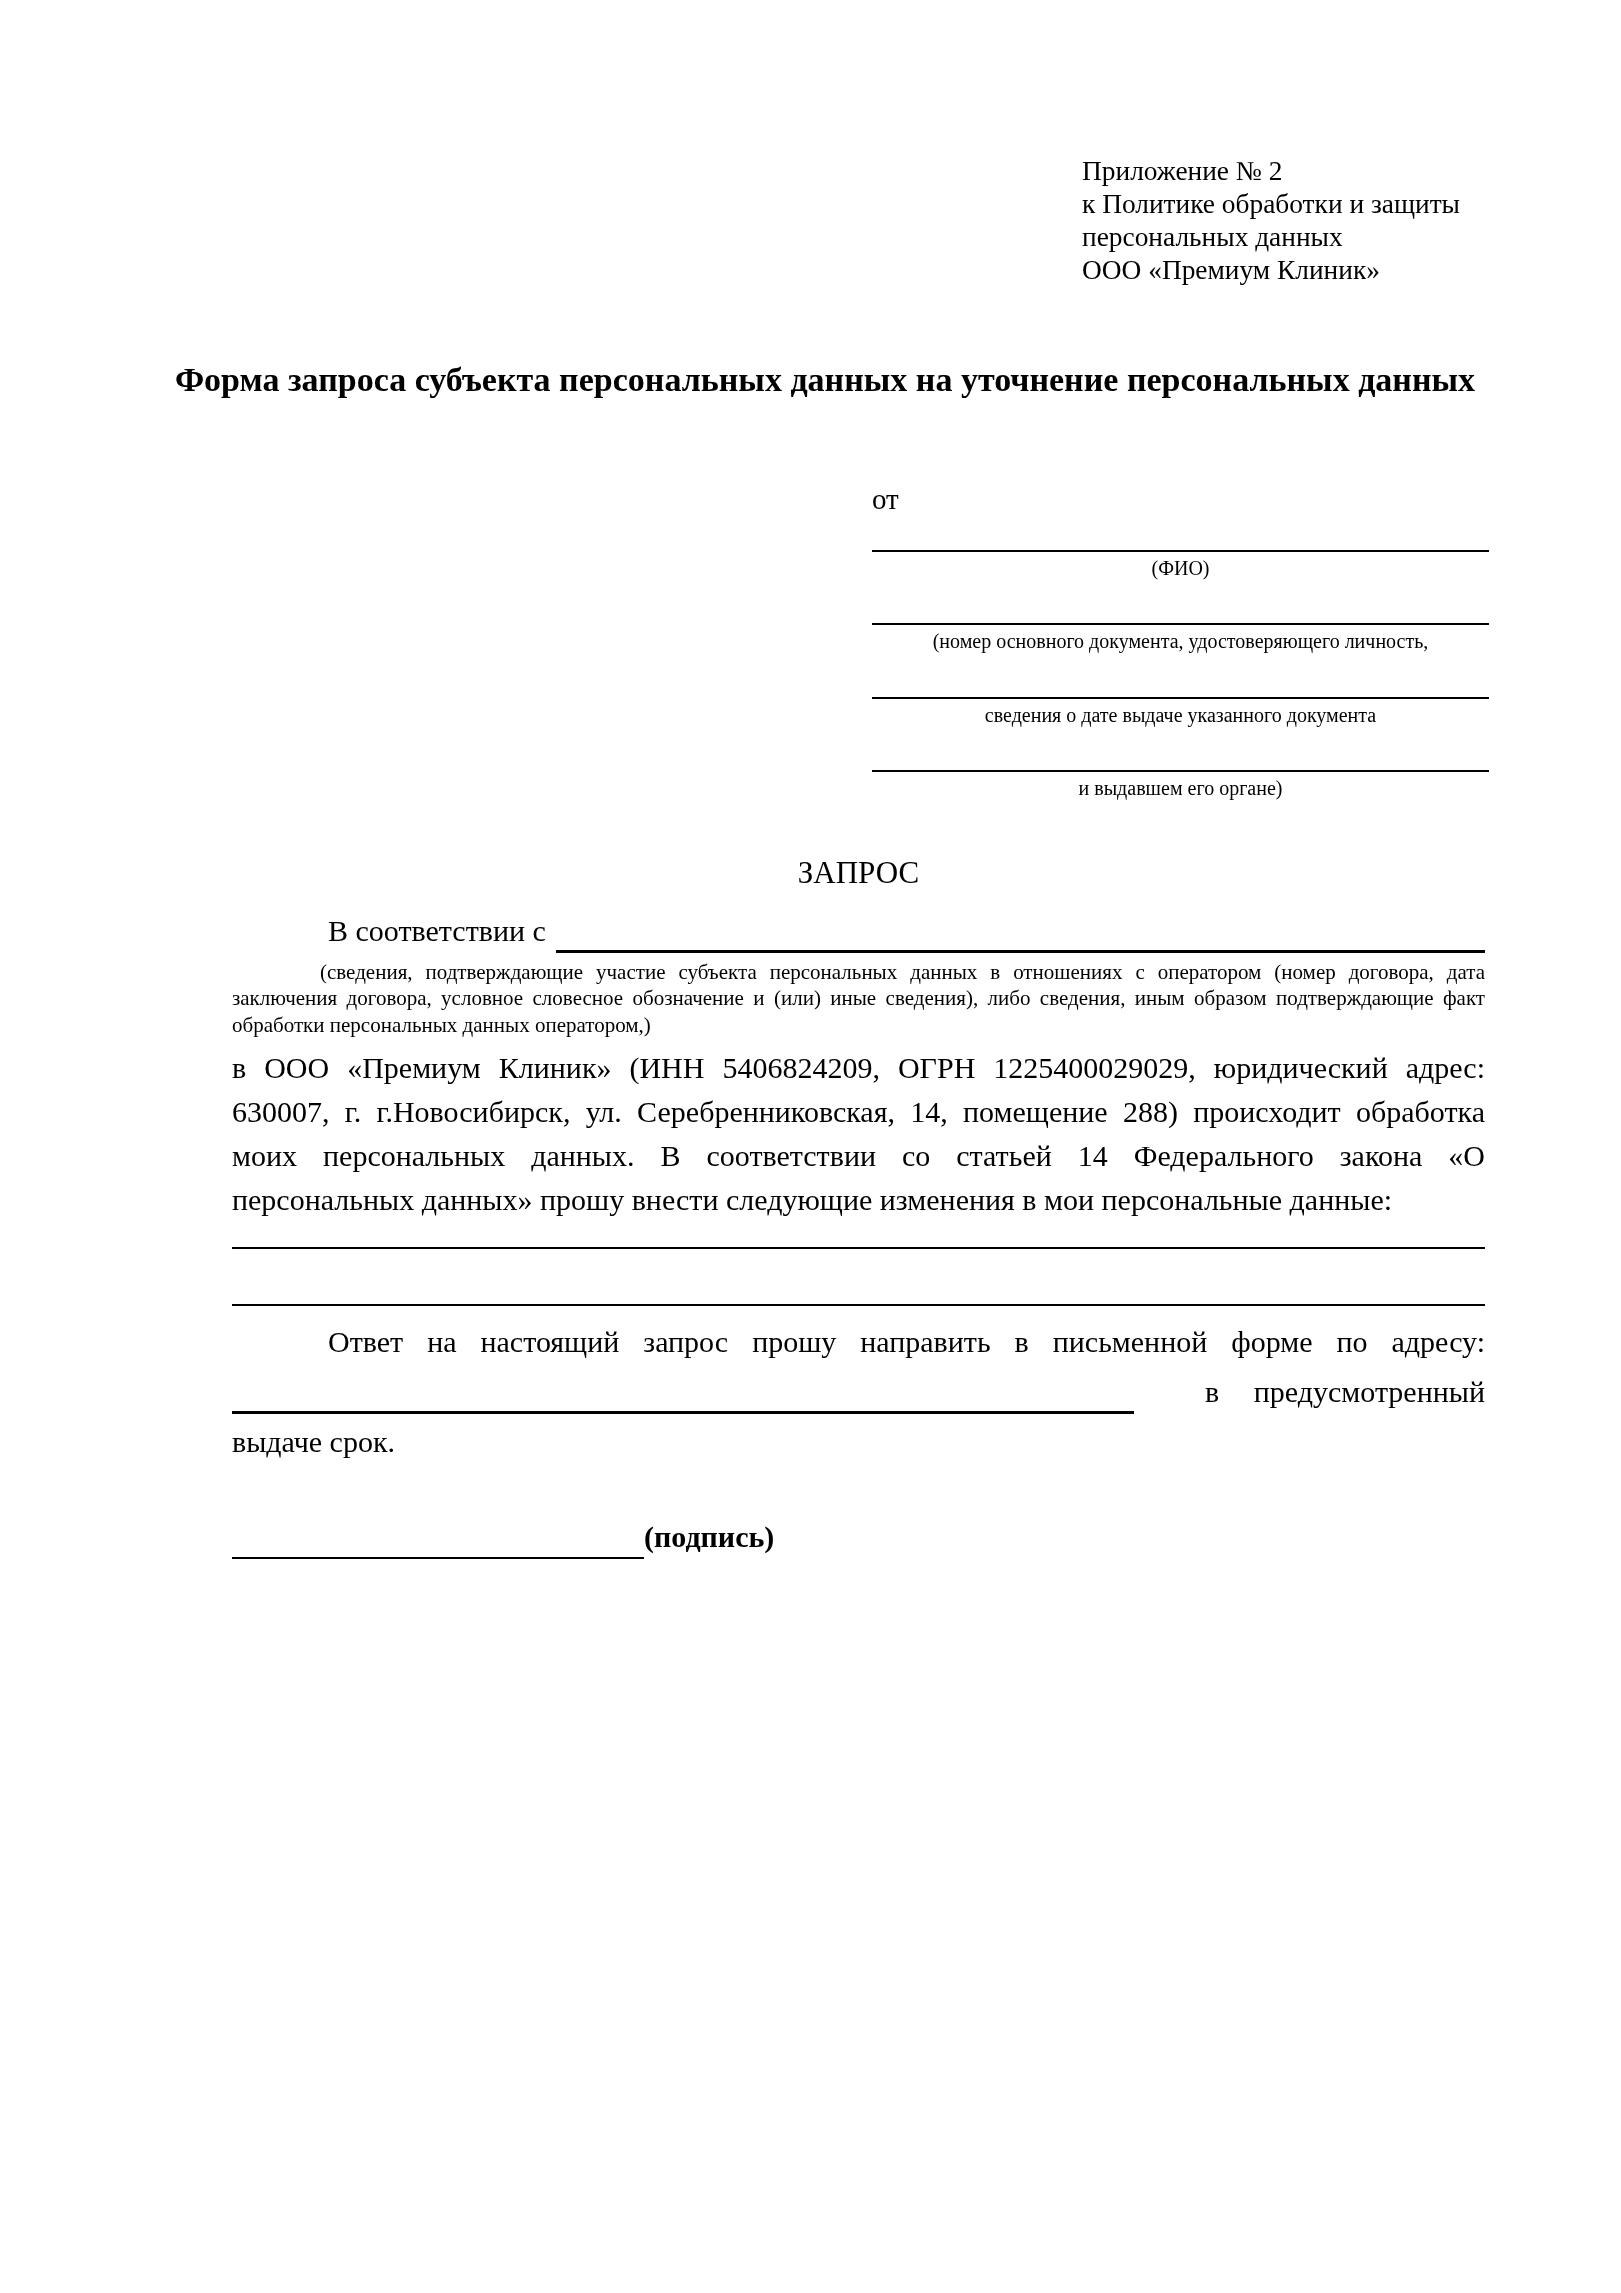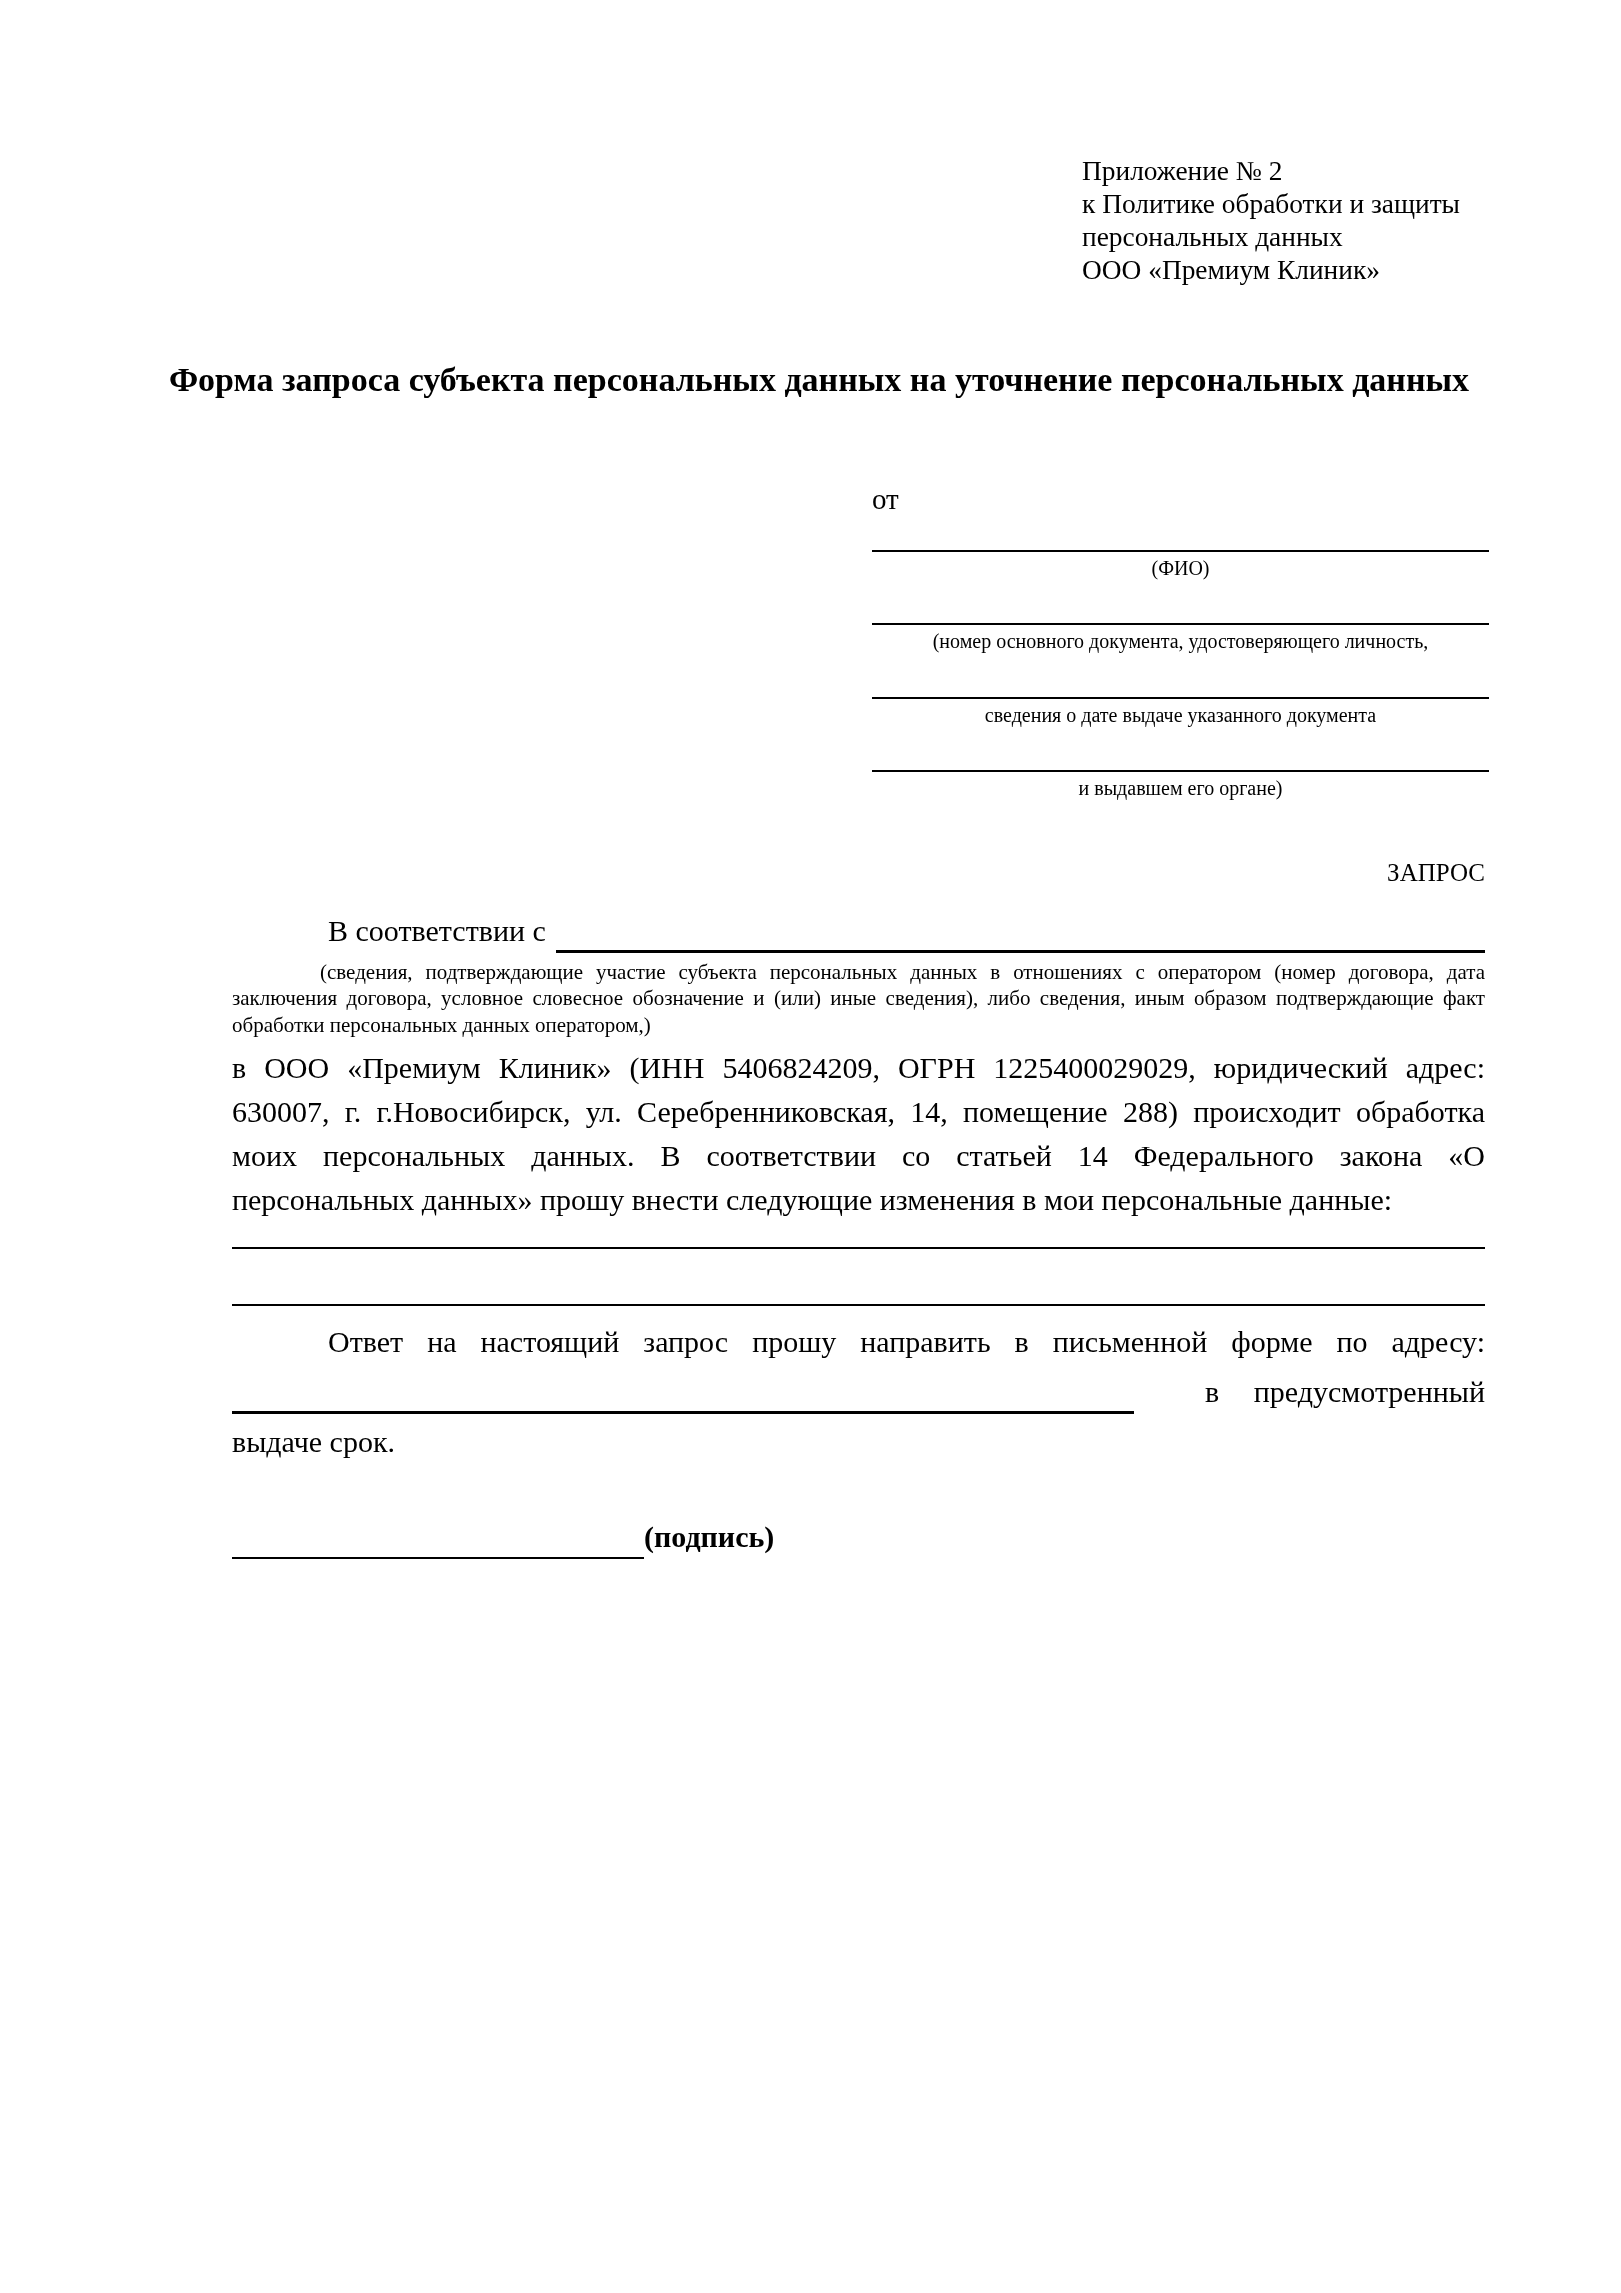--- a/index.html
+++ b/index.html
@@ -24,21 +24,21 @@
     left: 1082px;
     top: 155px;
     width: 421px;
     font-size: 27.4px;
     line-height: 33px;
   }
 
   
   .doc-title {
     position: absolute;
-    left: 167px;
+    left: 173px;
     top: 355px;
     width: 1304px;
     text-align: center;
     font-weight: bold;
     font-size: 34px;
     line-height: 49px;
   }
 
   
   .addressee {
@@ -65,22 +65,22 @@
   
   .main {
     position: absolute;
     left: 232px;
     top: 851px;
     width: 1253px;
     font-size: 30px;
     line-height: 44px;
   }
   .request-heading {
-    text-align: right;
-    font-size: 25px;
+    text-align: center;
+    font-size: 31px;
   }
   .intro-line {
     display: flex;
     align-items: flex-end;
     margin-top: 13.7px;
     padding-left: 96px;
   }
   .intro-line .lead { white-space: nowrap; padding-right: 9.8px; }
   .intro-line .uline {
     flex: 1;

